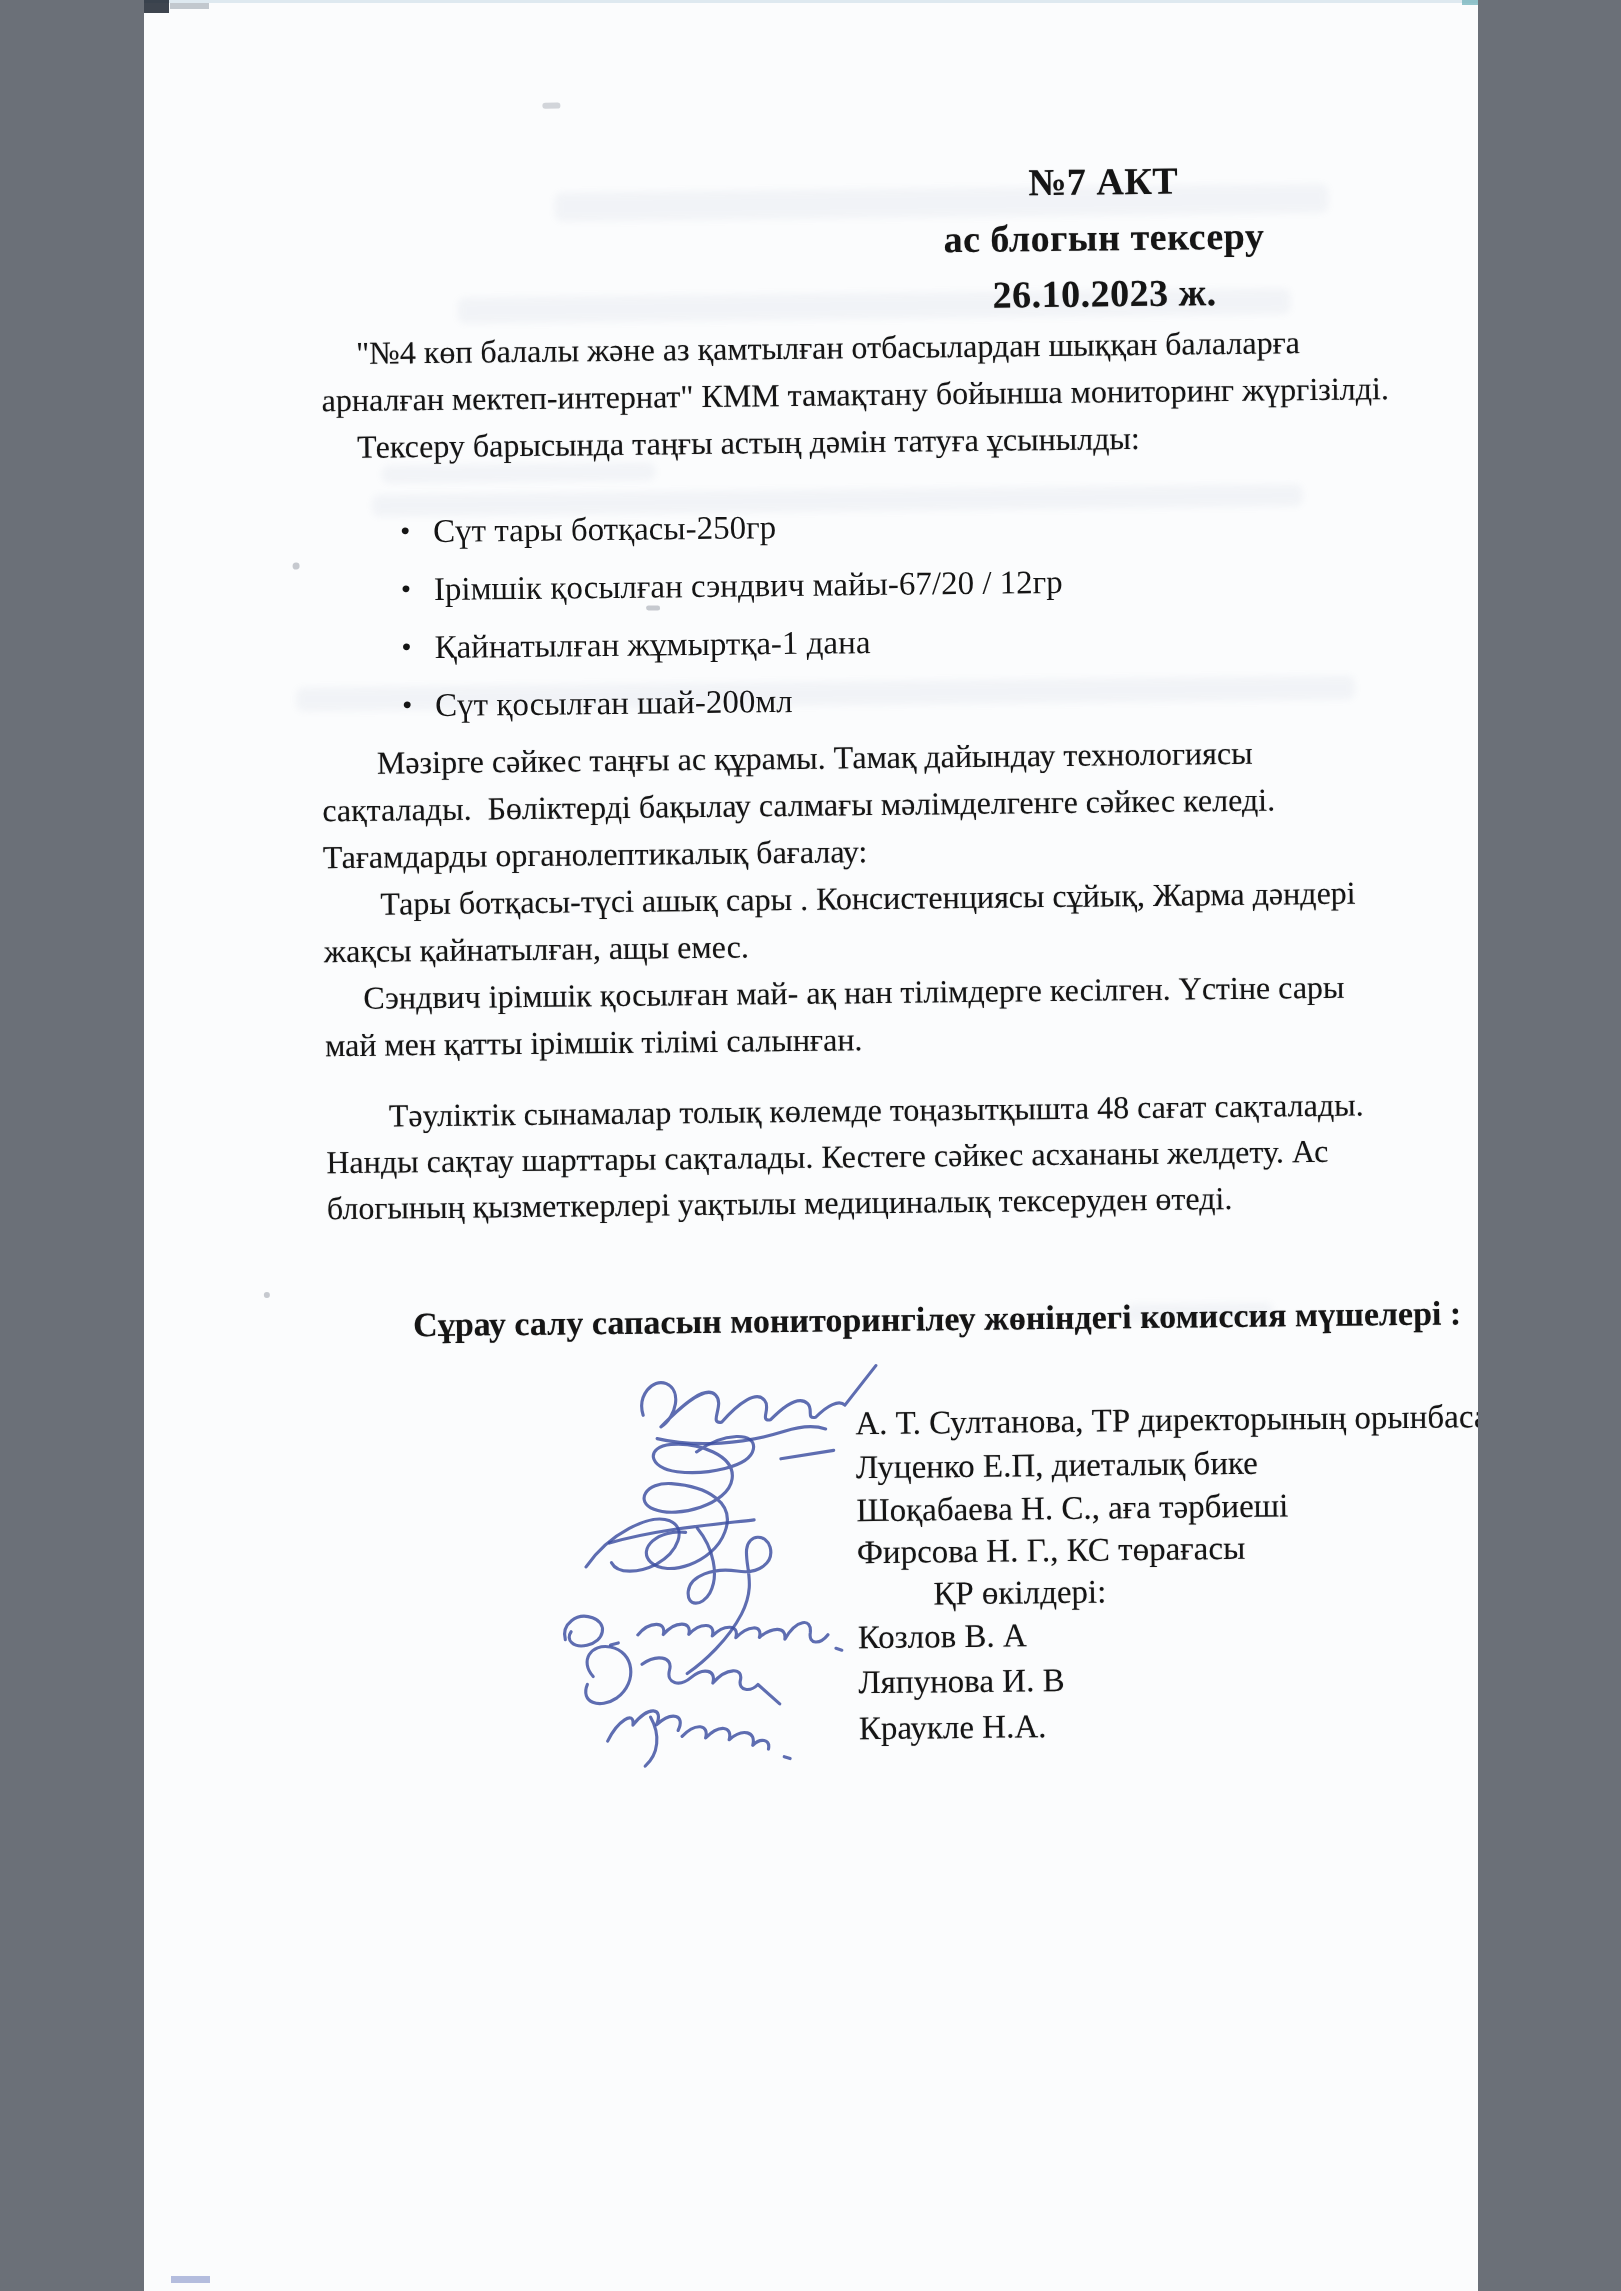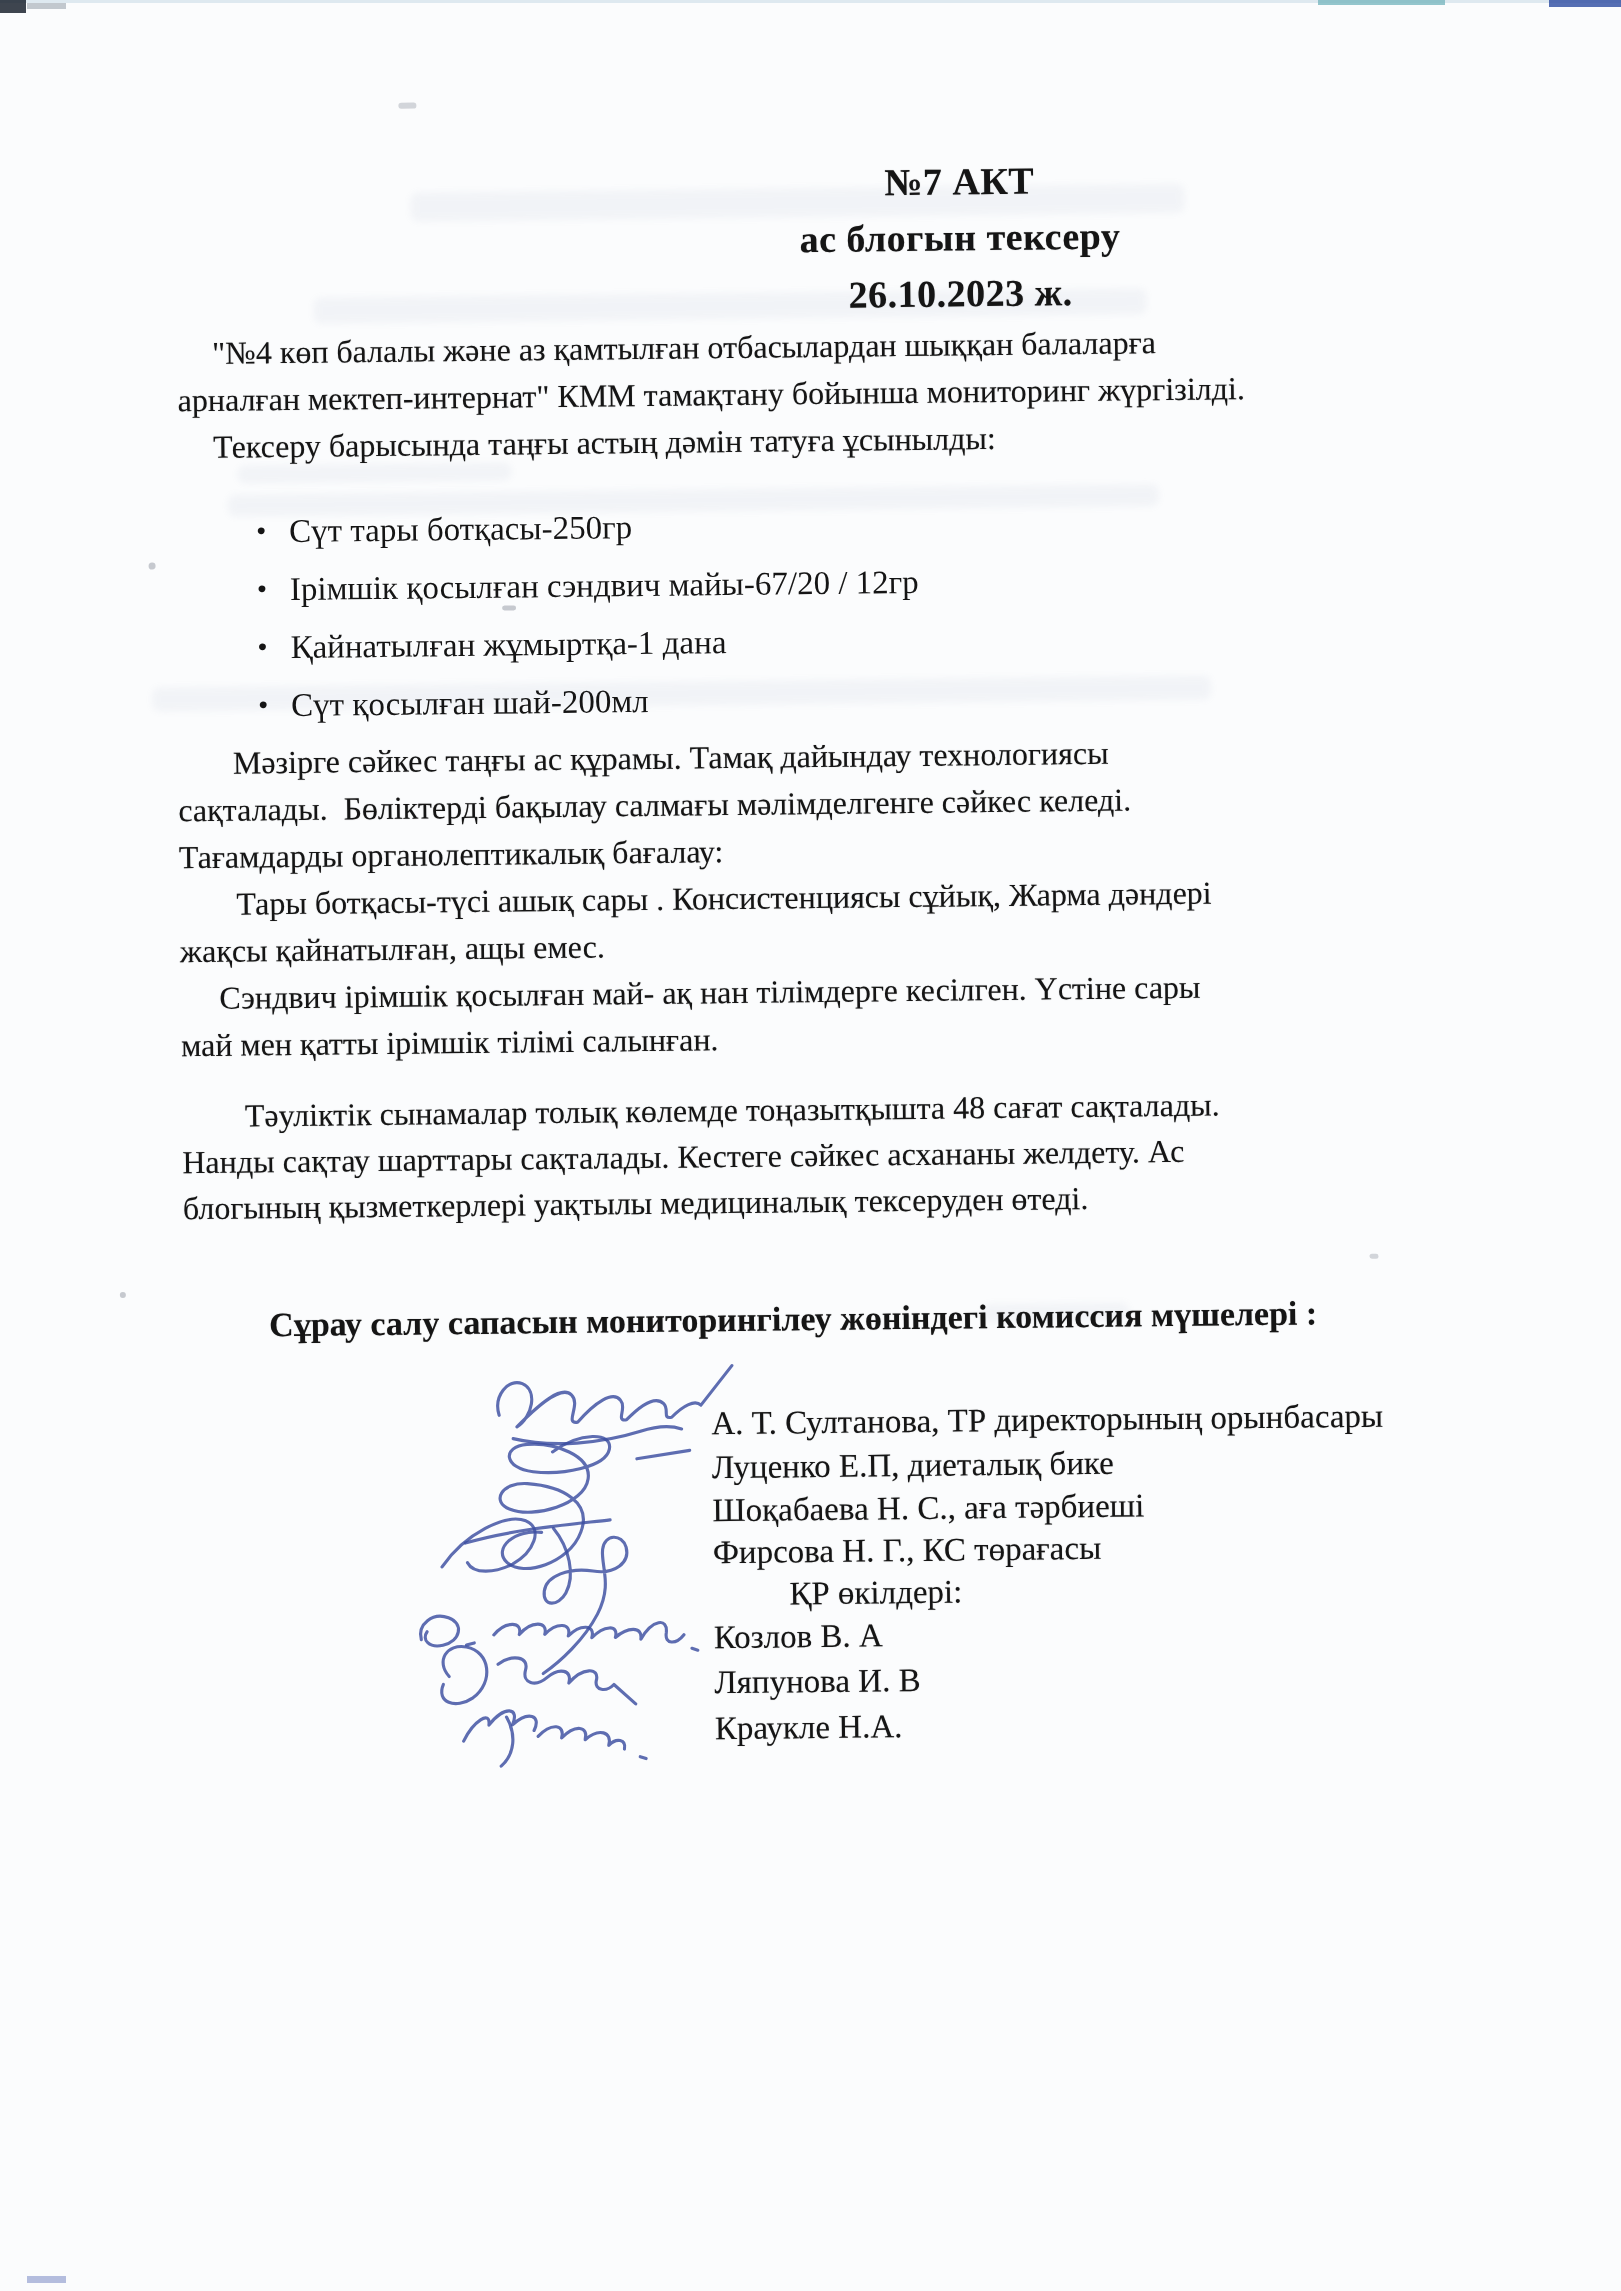--- a/index.html
+++ b/index.html
@@ -1,17 +1,17 @@
 <!DOCTYPE html>
 <html><head>
 <meta charset="utf-8">
 <style>
   html,body{margin:0;padding:0;background:#6b7078;}
   .page{
-    position:relative;width:1621px;height:2292px;margin:0 auto;
+    position:relative;width:1334px;height:2292px;margin:0 auto;
     background:#fbfcfd;overflow:hidden;
     font-family:"Liberation Serif","DejaVu Serif",serif;color:#151515;
   }
   .skew{position:absolute;left:0;top:0;width:1621px;height:2292px;
     transform:rotate(-0.65deg);transform-origin:823px 1127px;}
   .ln{display:block;white-space:pre;text-shadow:0 0 1px rgba(15,15,15,.38);}
   .title{
     position:absolute;left:323px;top:155px;width:1294px;text-align:center;
     font-weight:700;font-size:38px;line-height:56px;letter-spacing:0.5px;
   }

